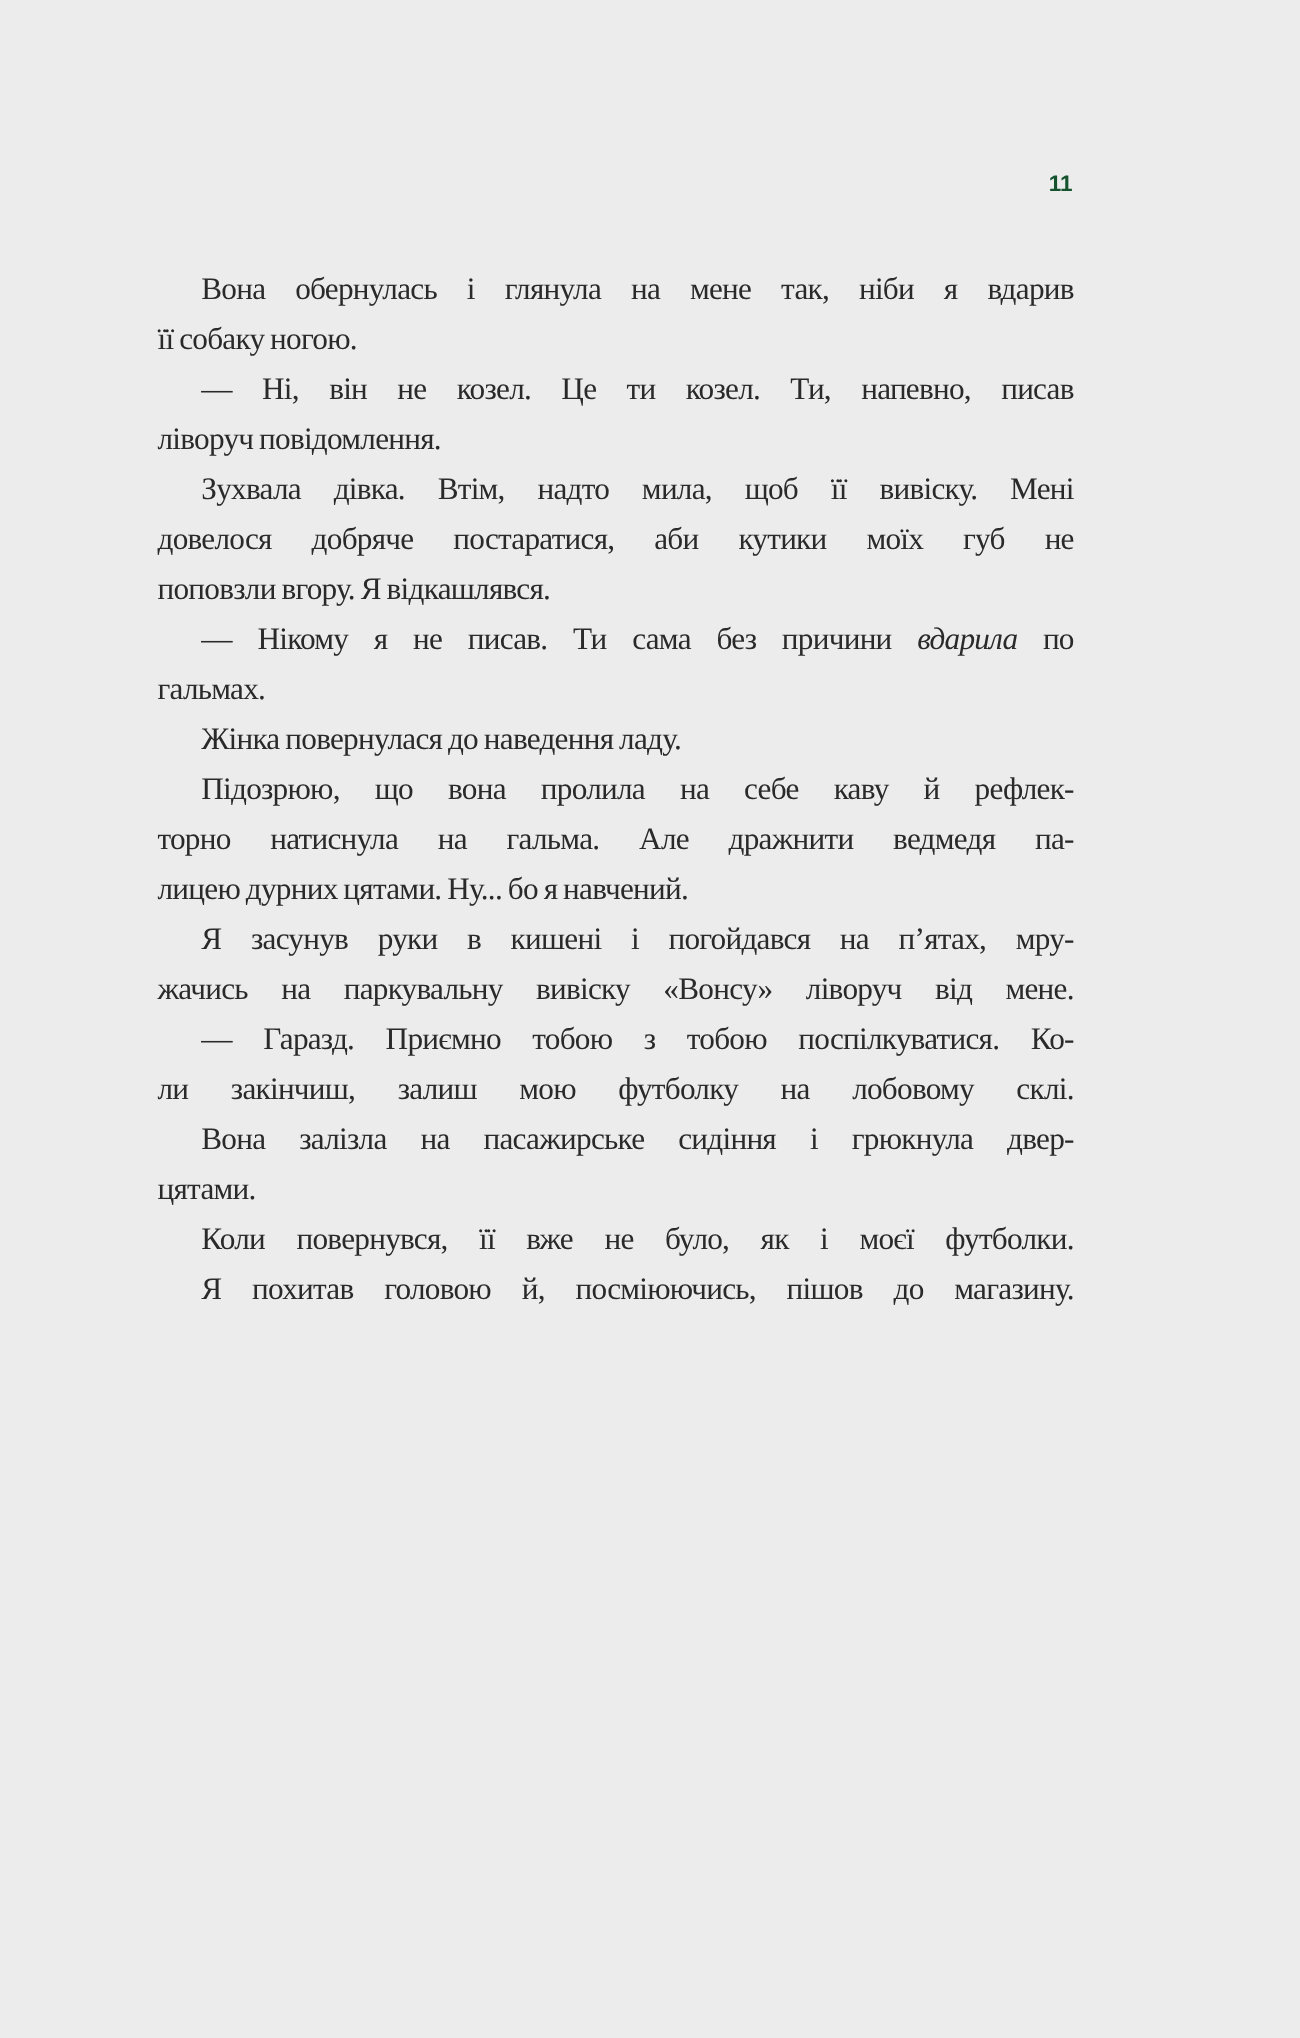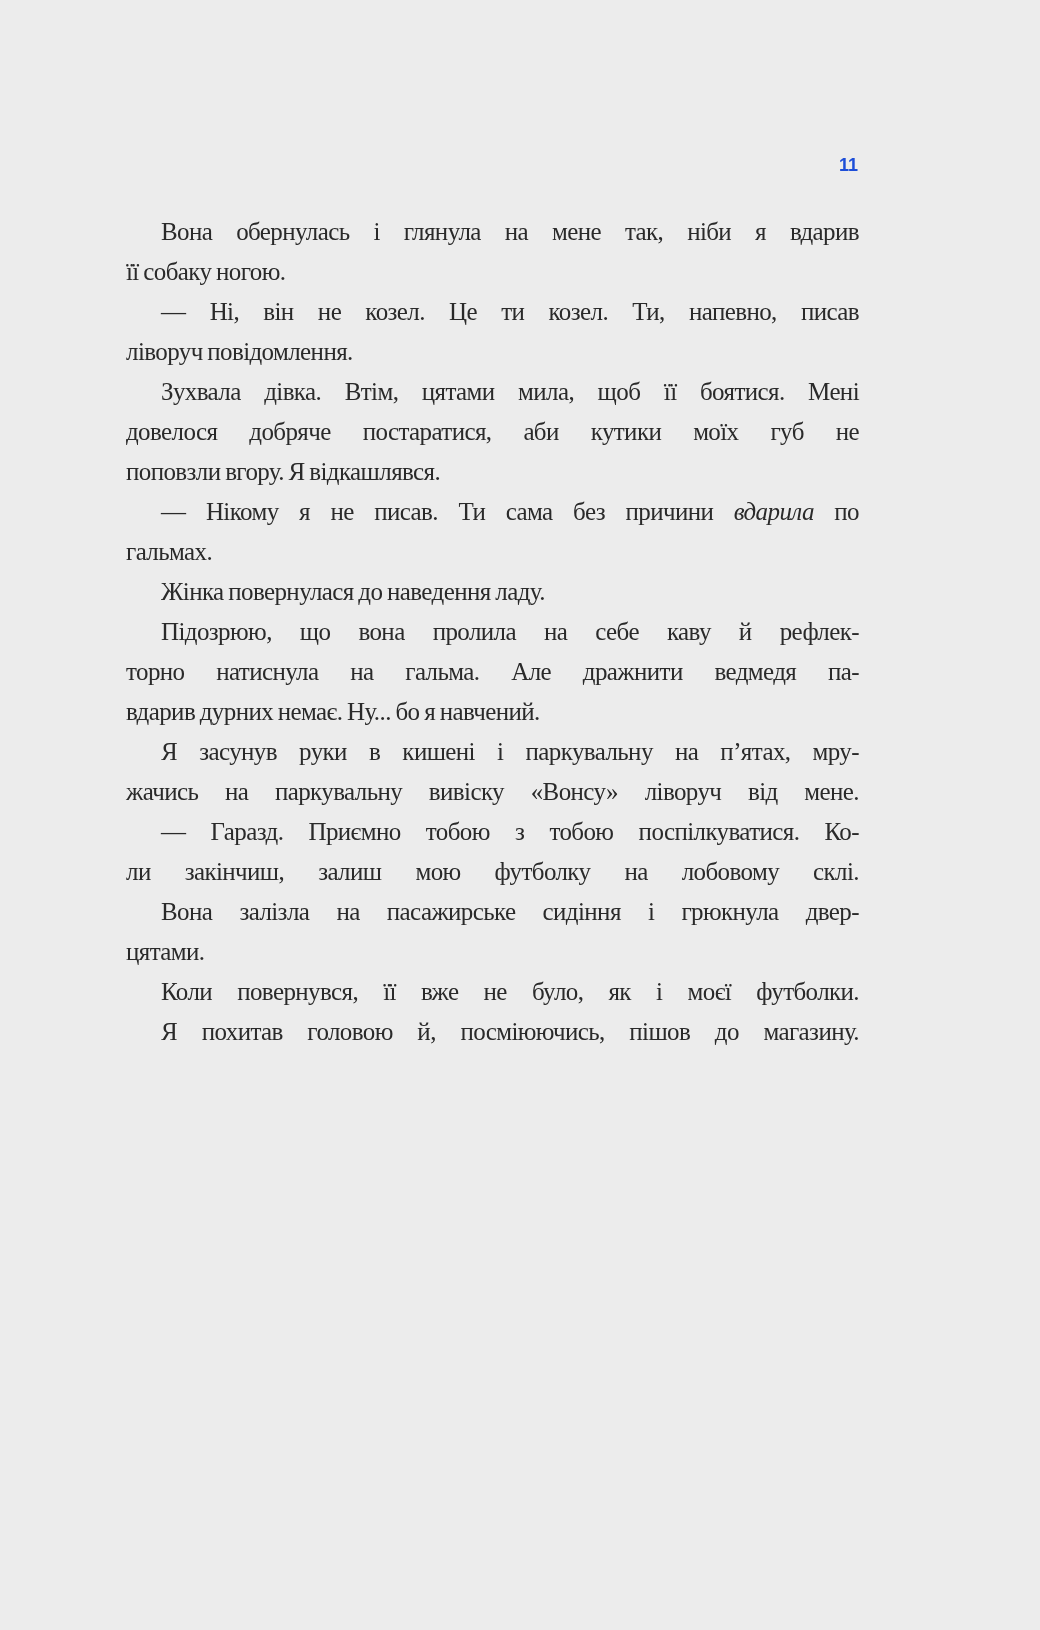--- a/index.html
+++ b/index.html
@@ -6,26 +6,26 @@
     body {
       width: 1040px; height: 1630px;
       background: #ececec;
       position: relative;
       overflow: hidden;
       font-family: "Liberation Serif", "DejaVu Serif", serif;
       color: #2a2a2a;
     }
     .page-number {
       position: absolute;
-      top: 155px;
+      top: 137px;
       right: 182px;
       font-family: "Liberation Sans", "DejaVu Sans", sans-serif;
       font-weight: bold;
       font-size: 18px;
-      color: #1d4ed8;
+      color: #14532d;
     }
     .text-body {
       position: absolute;
       top: 212px;
       left: 126px;
       width: 733px;
     }
     .para {
       font-size: 25px;
       line-height: 40px;
@@ -52,40 +52,40 @@
 <div class="text-body">
   <p class="para">
     <span class="line first">Вона обернулась і глянула на мене так, ніби я вдарив</span>
     <span class="line last">її собаку ногою.</span>
   </p>
   <p class="para">
     <span class="line first">— Ні, він не козел. Це ти козел. Ти, напевно, писав</span>
     <span class="line last">ліворуч повідомлення.</span>
   </p>
   <p class="para">
-    <span class="line first">Зухвала дівка. Втім, цятами мила, щоб її боятися. Мені</span>
+    <span class="line first">Зухвала дівка. Втім, надто мила, щоб її вивіску. Мені</span>
     <span class="line">довелося добряче постаратися, аби кутики моїх губ не</span>
     <span class="line last">поповзли вгору. Я відкашлявся.</span>
   </p>
   <p class="para">
     <span class="line first"><span>— Нікому я не писав. Ти сама без причини </span><em>вдарила</em><span> по</span></span>
     <span class="line last">гальмах.</span>
   </p>
   <p class="para">
   </p>
   <p class="para">
     <span class="line first last">Жінка повернулася до наведення ладу.</span>
   </p>
   <p class="para">
     <span class="line first">Підозрюю, що вона пролила на себе каву й рефлек-</span>
     <span class="line">торно натиснула на гальма. Але дражнити ведмедя па-</span>
-    <span class="line last">вдарив дурних немає. Ну... бо я навчений.</span>
+    <span class="line last">лицею дурних цятами. Ну... бо я навчений.</span>
   </p>
   <p class="para">
-    <span class="line first">Я засунув руки в кишені і паркувальну на п’ятах, мру-</span>
+    <span class="line first">Я засунув руки в кишені і погойдався на п’ятах, мру-</span>
     <span class="line">жачись на паркувальну вивіску «Вонсу» ліворуч від мене.</span>
   </p>
   <p class="para">
     <span class="line first">— Гаразд. Приємно тобою з тобою поспілкуватися. Ко-</span>
     <span class="line">ли закінчиш, залиш мою футболку на лобовому склі.</span>
   </p>
   <p class="para">
     <span class="line first">Вона залізла на пасажирське сидіння і грюкнула двер-</span>
     <span class="line last">цятами.</span>
   </p>

